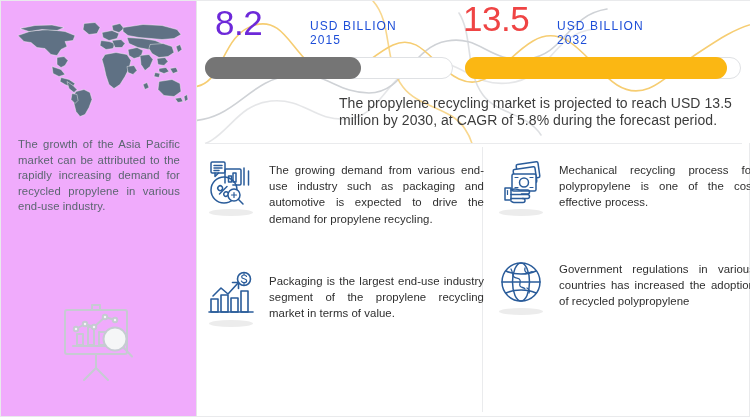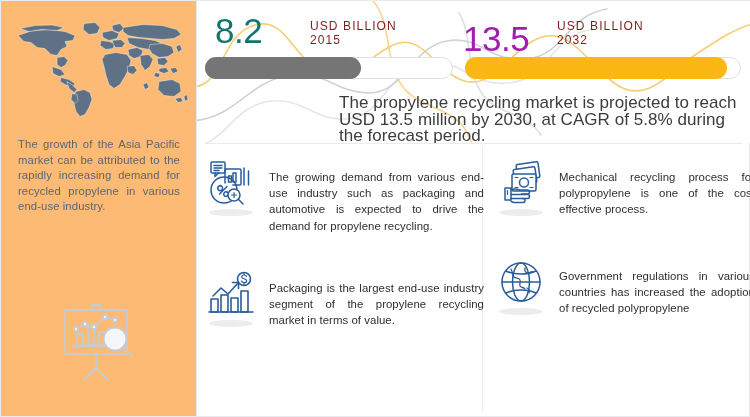--- a/index.html
+++ b/index.html
@@ -12,21 +12,21 @@
   #infographic{
     position:relative;width:750px;height:417px;
     background:#ffffff;
     box-sizing:border-box;
     border:1px solid #e9eaec;
   }
 
   
   .sidebar{
     position:absolute;left:0;top:0;width:196px;height:415px;
-    background:#fdba74;
+    background:#f0abfc;
     border-right:1px solid #e6e7e9;
     box-sizing:border-box;
   }
   .map-wrap{
     position:absolute;left:8px;top:16px;width:180px;height:108px;
   }
   .map-wrap svg{display:block;width:100%;height:100%;}
   .sidebar-text{
     position:absolute;left:17px;top:136px;width:162px;
     font-size:11.3px;line-height:15.6px;color:#5b6570;
@@ -46,26 +46,26 @@
   .wavebg{
     position:absolute;left:0;top:0;width:553px;height:142px;
     pointer-events:none;
   }
   .wavebg svg{display:block;width:100%;height:100%;}
 
   .stat-num{
     position:absolute;font-size:35px;font-weight:400;line-height:1;
     letter-spacing:-.5px;
   }
-  .stat-num.left{left:18px;top:12px;color:#0f766e;}
-  .stat-num.right{left:266px;top:20px;color:#a21caf;text-align:center;}
+  .stat-num.left{left:18px;top:4px;color:#6d28d9;}
+  .stat-num.right{left:266px;top:0;color:#ef4444;text-align:center;}
 
   .stat-label{
     position:absolute;font-size:12px;line-height:13.5px;
-    color:#7f1d1d;letter-spacing:1.1px;
+    color:#1d4ed8;letter-spacing:1.1px;
   }
   .stat-label.left{left:113px;top:19px;}
   .stat-label.right{left:360px;top:19px;}
   .stat-label span{display:block;}
 
   .bar-track{
     position:absolute;top:56px;height:22px;
     background:#ffffff;border:1px solid #dfe1e4;border-radius:11px;
     box-sizing:border-box;
   }
@@ -81,21 +81,21 @@
   .cagr-block{
     position:absolute;left:22px;top:92px;width:130px;
     color:#7f9dc4;line-height:1;
   }
   .cagr-row1{font-size:21px;letter-spacing:.4px;}
   .cagr-of{font-size:11.5px;color:#c7cfdb;letter-spacing:.2px;}
   .cagr-row2{font-size:21px;margin-top:6px;letter-spacing:.4px;color:#7f9dc4;}
 
   .top-desc{
     position:absolute;left:142px;top:94px;width:400px;
-    font-size:17px;line-height:16.5px;color:#3c3c3c;
+    font-size:14px;line-height:16.5px;color:#3c3c3c;
     letter-spacing:.05px;
   }
 
   
   .grid{
     position:absolute;left:196px;top:142px;width:553px;height:273px;
   }
   .hdiv{
     position:absolute;left:8px;top:0;width:537px;height:1px;
     background:#eaebed;
@@ -107,21 +107,21 @@
   .card{position:absolute;}
   .card .ico{
     position:absolute;left:0;top:0;width:48px;height:48px;
   }
   .card .ico svg{display:block;width:100%;height:100%;}
   .card .shadow{
     position:absolute;left:2px;top:50px;width:44px;height:7px;
     background:#ececec;border-radius:50%;
   }
   .card .txt{
-    position:absolute;left:62px;top:10px;
+    position:absolute;left:62px;top:3px;
     font-size:11.4px;line-height:16.2px;color:#2e2e2e;
     text-align:justify;letter-spacing:.05px;
   }
   #card-growing-demand{left:10px;top:16px;}
   #card-growing-demand .txt{width:215px;}
   #card-packaging{left:10px;top:127px;}
   #card-packaging .txt{width:215px;}
   #card-mechanical{left:300px;top:16px;}
   #card-mechanical .txt{width:196px;}
   #card-regulations{left:300px;top:115px;}

